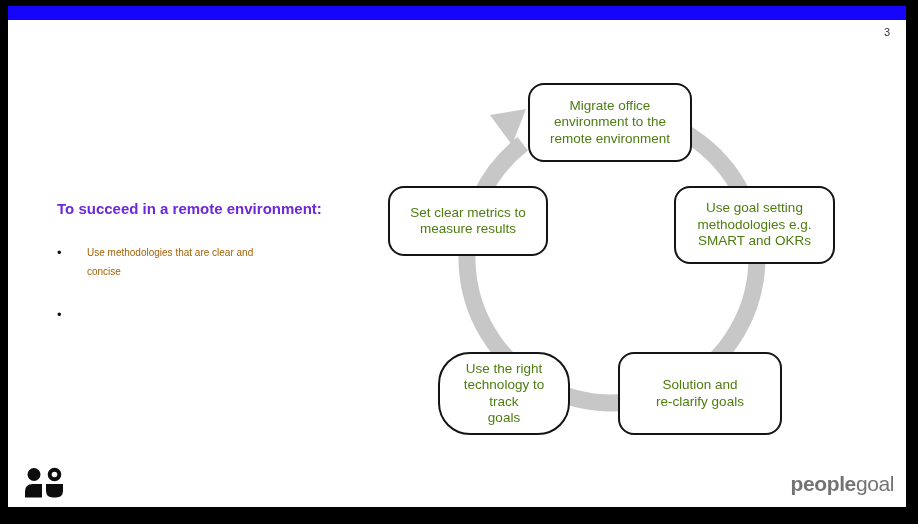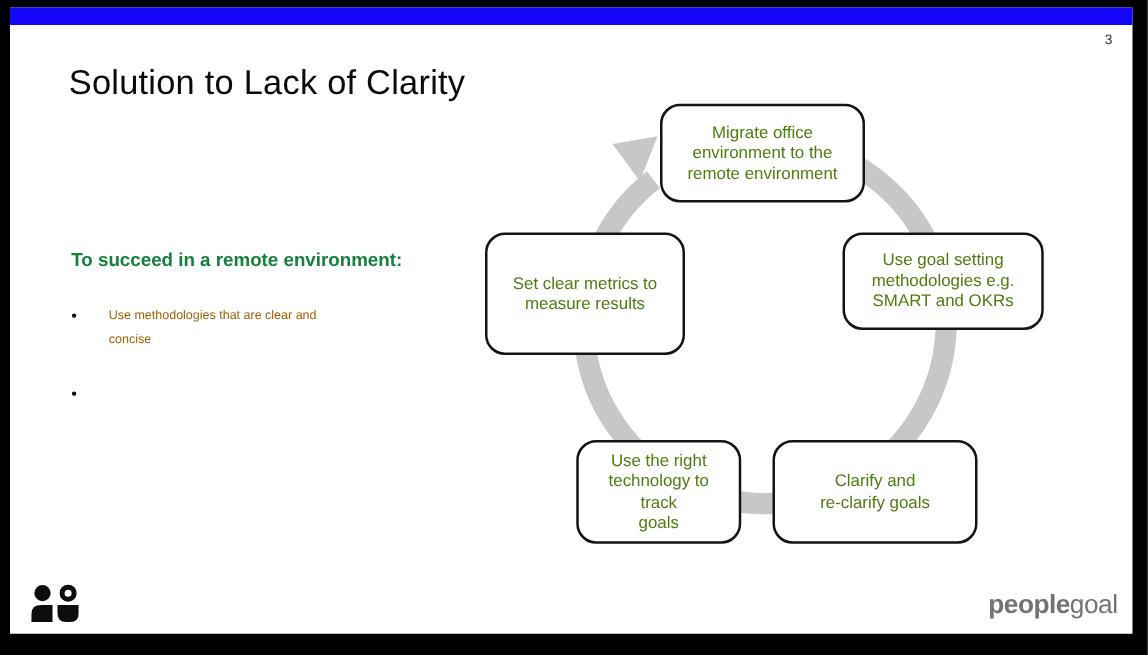--- a/index.html
+++ b/index.html
@@ -19,60 +19,59 @@
     font-size: 11px; color: #333;
   }
   .slide-title {
     position: absolute; left: 47px; top: 44px;
     font-size: 27.5px; font-weight: 400; color: #0b0b0b;
     letter-spacing: 0.2px;
   }
 
   
   .left-panel { position: absolute; left: 49px; top: 194px; width: 320px; }
-  .left-heading { font-size: 15px; font-weight: 700; color: #15803d; }
+  .left-heading { font-size: 15px; font-weight: 700; color: #6d28d9; }
   .bullet-list { margin-top: 26px; }
   .bullet-item { display: flex; margin-bottom: 24px; }
   .bullet-dot { width: 30px; font-size: 13px; line-height: 19px; flex: 0 0 30px; }
   .bullet-text { font-size: 10px; line-height: 19px; white-space: pre-line; width: 280px; color: #a16207; }
 
   
   .diagram-svg { position: absolute; left: 0; top: 0; width: 898px; height: 501px; }
   .cycle-box {
     position: absolute; background: #fff;
     border: 2.5px solid #141414; border-radius: 16px;
     display: flex; align-items: center; justify-content: center;
     text-align: center; font-size: 13.5px; line-height: 1.22;
     white-space: pre-line; color: #4d7c0f; padding: 4px 8px;
   }
   .box-top          { left: 520px; top: 77px;  width: 164px; height: 79px; }
   .box-right        { left: 666px; top: 180px; width: 161px; height: 78px; }
   .box-bottom-right { left: 610px; top: 346px; width: 164px; height: 83px; }
-  .box-bottom-left  { left: 453px; top: 346px; width: 132px; height: 83px; }
-  .box-left         { left: 380px; top: 180px; width: 160px; height: 98px; }
+  .box-bottom-left  { left: 430px; top: 346px; width: 132px; height: 83px; border-radius: 32px; }
+  .box-left         { left: 380px; top: 180px; width: 160px; height: 70px; }
 
   
   .footer-mark { position: absolute; left: 17px; top: 461px; width: 38px; height: 33px; }
   .footer-wordmark {
     position: absolute; right: 12px; top: 466px;
     font-size: 21px; letter-spacing: -0.4px; color: #737373;
   }
   .wordmark-bold { font-weight: 700; }
   .wordmark-light { font-weight: 400; }
 </style>
 </head>
 <body>
 
 <div class="slide">
 
   <div class="accent-bar" style="background: rgb(21, 5, 251);"></div>
 
   <div class="page-number">3</div>
 
-  <h1 class="slide-title">Solution to Lack of Clarity</h1>
 
   <div class="left-panel">
     <div class="left-heading">To succeed in a remote environment:</div>
     <div class="bullet-list">
       <div class="bullet-item">
         <span class="bullet-dot">•</span>
         <span class="bullet-text">Use methodologies that are clear and
 concise</span>
       </div>
       <div class="bullet-item">
@@ -85,21 +84,21 @@
     <path d="M 554.4 115.7 A 145 145 0 1 1 514.7 137.7" fill="none" stroke="#c7c7c7" stroke-width="17"></path>
     <polygon points="518,103 503.9,138.9 481.9,109.1" fill="#c7c7c7"></polygon>
   </svg>
 
   <div class="cycle-box box-top">Migrate office
 environment to the
 remote environment</div>
   <div class="cycle-box box-right">Use goal setting
 methodologies e.g.
 SMART and OKRs</div>
-  <div class="cycle-box box-bottom-right">Clarify and
+  <div class="cycle-box box-bottom-right">Solution and
 re-clarify goals</div>
   <div class="cycle-box box-bottom-left">Use the right
 technology to track
 goals</div>
   <div class="cycle-box box-left">Set clear metrics to
 measure results</div>
 
   <svg class="footer-mark" viewBox="0 0 38 32" xmlns="http://www.w3.org/2000/svg" aria-hidden="true">
     <circle cx="9" cy="7" r="6.5" fill="#0d0d0d"></circle>
     <path d="M0,30 L0,24 Q0,16.5 8,16.5 L17,16.5 L17,30 Z" fill="#0d0d0d"></path>

